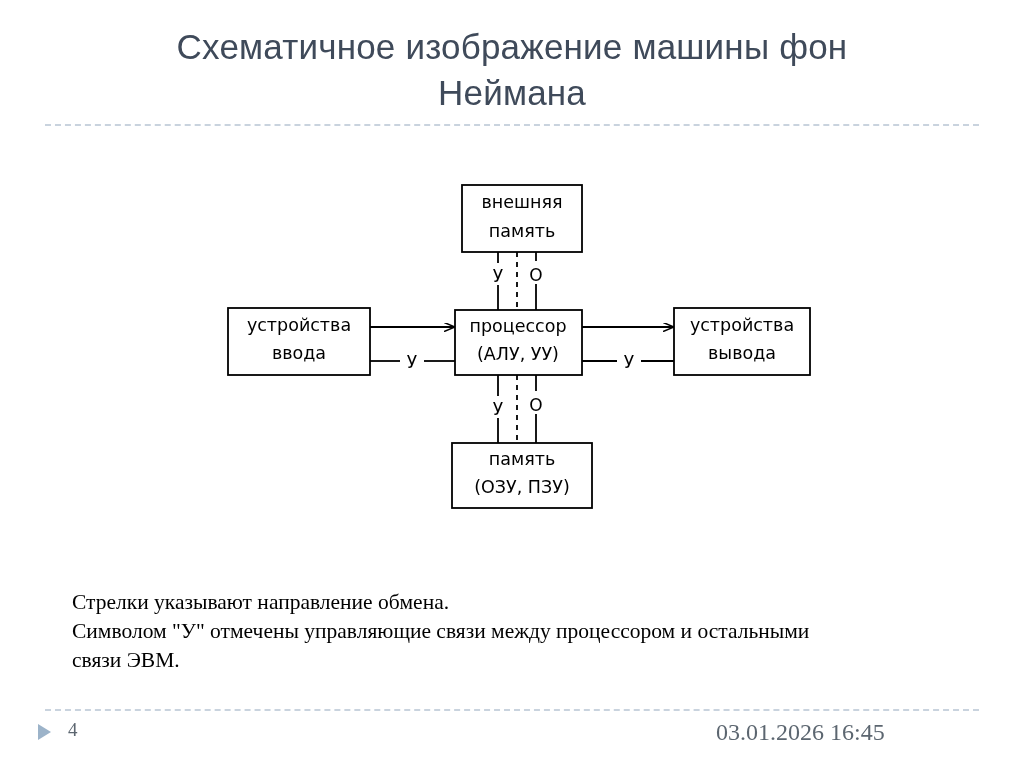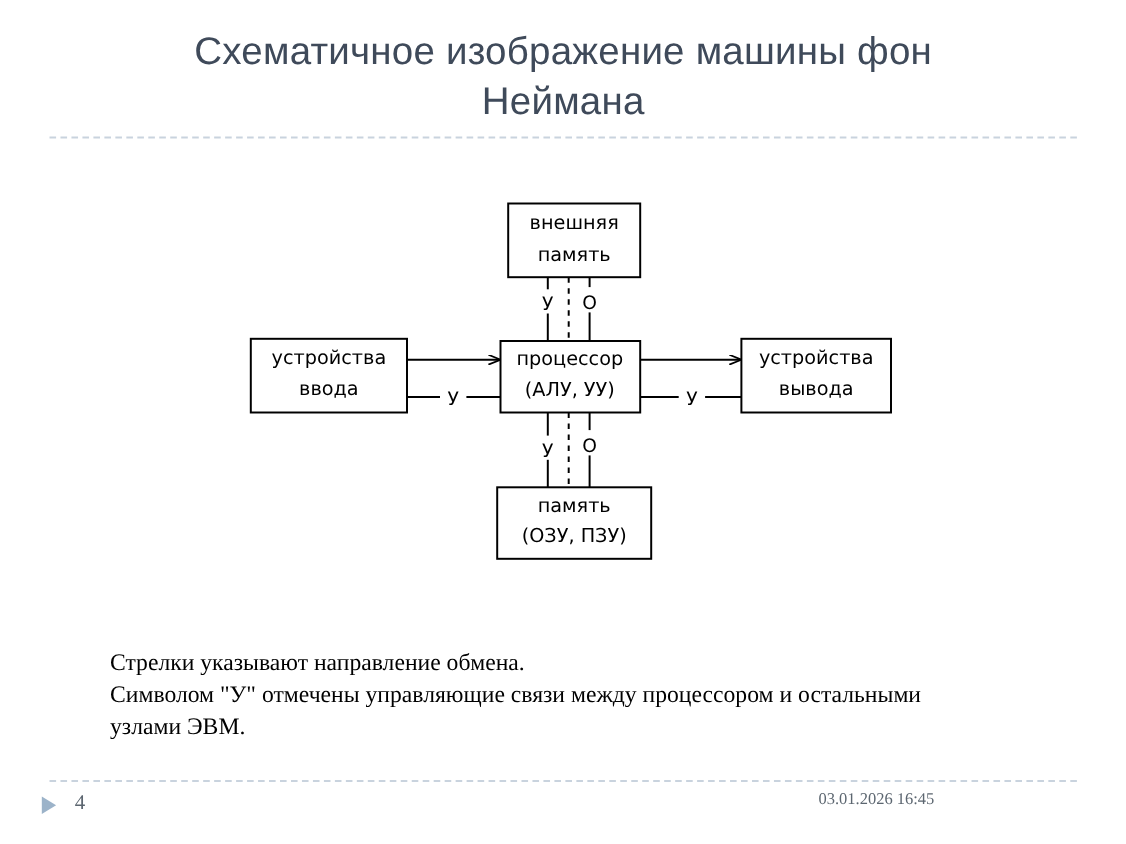--- a/index.html
+++ b/index.html
@@ -66,21 +66,21 @@
   .body-text {
     position: absolute;
     left: 72px;
     top: 588px;
     width: 886px;
     font-family: "Liberation Serif", serif;
     font-size: 21.5px;
     line-height: 29px;
     color: #000000;
   }
-  .body-text div { white-space: nowrap; margin-left: 28px; }
+  .body-text div { white-space: nowrap; }
 
   
   .footer {
     position: absolute;
     left: 0;
     top: 718px;
     width: 1024px;
     height: 34px;
   }
   .footer-bullet {
@@ -96,24 +96,24 @@
   .footer-page {
     position: absolute;
     left: 68px;
     top: 1px;
     font-family: "Liberation Serif", serif;
     font-size: 19px;
     color: #5c6670;
   }
   .footer-date {
     position: absolute;
-    left: 744px;
+    left: 716px;
     top: 1px;
     font-family: "Liberation Serif", serif;
-    font-size: 15px;
+    font-size: 24px;
     color: #5c6670;
   }
 </style>
 </head>
 <body>
 
 <div class="slide-title">Схематичное изображение машины фон Неймана</div>
 
 <div class="rule rule-top"></div>
 
@@ -197,21 +197,21 @@
   <text class="dg-edge-label" x="524" y="411" text-anchor="middle">О</text>
 
   <text class="dg-edge-label" x="400" y="368" text-anchor="middle">У</text>
   <text class="dg-edge-label" x="617" y="368" text-anchor="middle">У</text>
 </svg>
 </div>
 
 <div class="body-text">
   <div>Стрелки указывают направление обмена.</div>
   <div>Символом "У" отмечены управляющие связи между процессором и остальными</div>
-  <div>узлами ЭВМ.</div>
+  <div>связи ЭВМ.</div>
 </div>
 
 <div class="rule rule-bottom"></div>
 
 <div class="footer">
   <div class="footer-bullet"></div>
   <div class="footer-page">4</div>
   <div class="footer-date">03.01.2026 16:45</div>
 </div>
 

